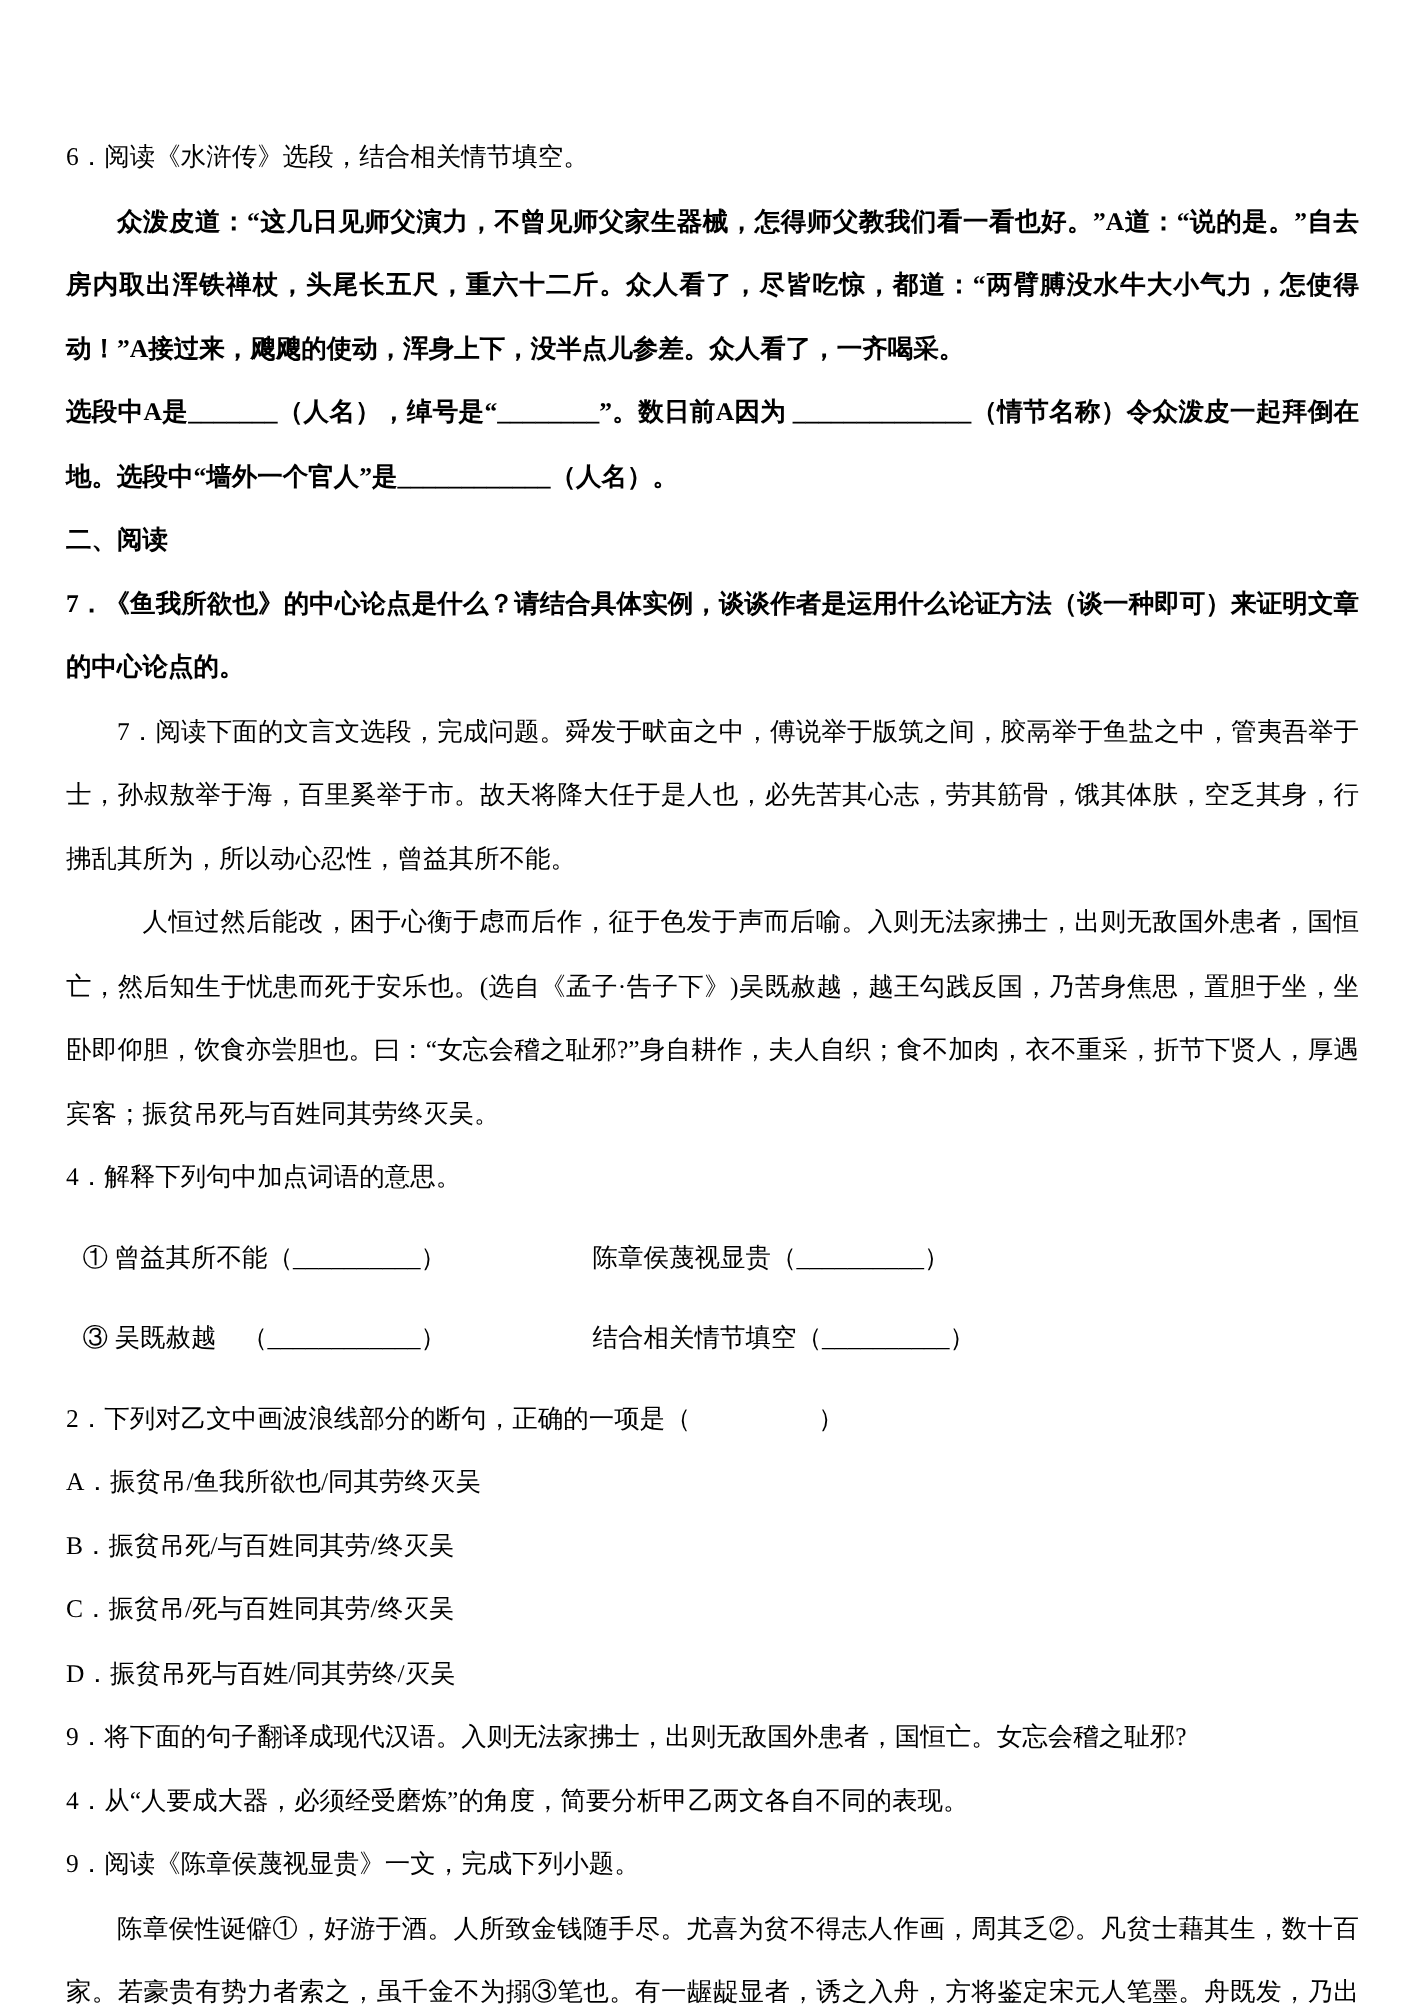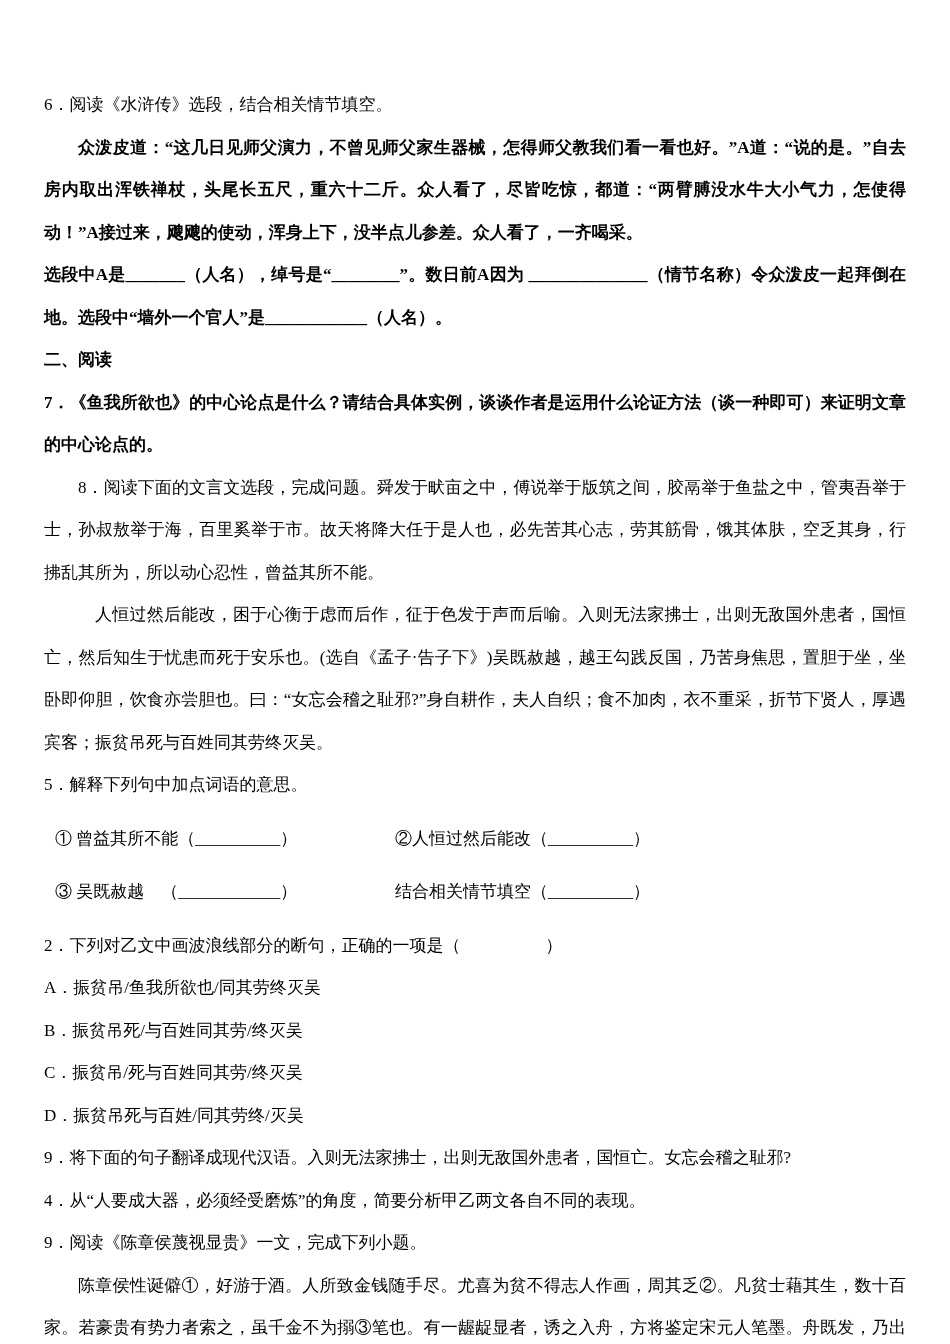--- a/index.html
+++ b/index.html
@@ -41,28 +41,28 @@
 <div class="page">
 
   <p class="line">6．阅读《水浒传》选段，结合相关情节填空。</p>
   <p class="line bold indent2">众泼皮道：“这几日见师父演力，不曾见师父家生器械，怎得师父教我们看一看也好。”A道：“说的是。”自去房内取出浑铁禅杖，头尾长五尺，重六十二斤。众人看了，尽皆吃惊，都道：“两臂膊没水牛大小气力，怎使得动！”A接过来，飕飕的使动，浑身上下，没半点儿参差。众人看了，一齐喝采。</p>
   <p class="line bold">选段中A是_______（人名），绰号是“________”。数日前A因为 ______________（情节名称）令众泼皮一起拜倒在地。选段中“墙外一个官人”是____________（人名）。</p>
 
   <p class="line bold">二、阅读</p>
 
   <p class="line bold">7．《鱼我所欲也》的中心论点是什么？请结合具体实例，谈谈作者是运用什么论证方法（谈一种即可）来证明文章的中心论点的。</p>
 
-  <p class="line indent2">8．阅读下面的文言文选段，完成问题。舜发于畎亩之中，傅说举于版筑之间，胶鬲举于鱼盐之中，管夷吾举于士，孙叔敖举于海，百里奚举于市。故天将降大任于是人也，必先苦其心志，劳其筋骨，饿其体肤，空乏其身，行拂乱其所为，所以动心忍性，曾益其所不能。</p>
+  <p class="line indent2">7．阅读下面的文言文选段，完成问题。舜发于畎亩之中，傅说举于版筑之间，胶鬲举于鱼盐之中，管夷吾举于士，孙叔敖举于海，百里奚举于市。故天将降大任于是人也，必先苦其心志，劳其筋骨，饿其体肤，空乏其身，行拂乱其所为，所以动心忍性，曾益其所不能。</p>
   <p class="line indent3">人恒过然后能改，困于心衡于虑而后作，征于色发于声而后喻。入则无法家拂士，出则无敌国外患者，国恒亡，然后知生于忧患而死于安乐也。(选自《孟子·告子下》)吴既赦越，越王勾践反国，乃苦身焦思，置胆于坐，坐卧即仰胆，饮食亦尝胆也。曰：“女忘会稽之耻邪?”身自耕作，夫人自织；食不加肉，衣不重采，折节下贤人，厚遇宾客；振贫吊死与百姓同其劳终灭吴。</p>
 
-  <p class="line">5．解释下列句中加点词语的意思。</p>
+  <p class="line">4．解释下列句中加点词语的意思。</p>
 
   <div class="blank-row">
     <span class="blank-left">① 曾益其所不能（__________）</span>
-    <span>②人恒过然后能改（__________）</span>
+    <span>陈章侯蔑视显贵（__________）</span>
   </div>
   <div class="blank-row">
     <span class="blank-left">③ 吴既赦越　（____________）</span>
     <span>结合相关情节填空（__________）</span>
   </div>
 
   <p class="line">2．下列对乙文中画波浪线部分的断句，正确的一项是（　　　　　）</p>
 
   <p class="line">A．振贫吊/鱼我所欲也/同其劳终灭吴</p>
   <p class="line">B．振贫吊死/与百姓同其劳/终灭吴</p>

